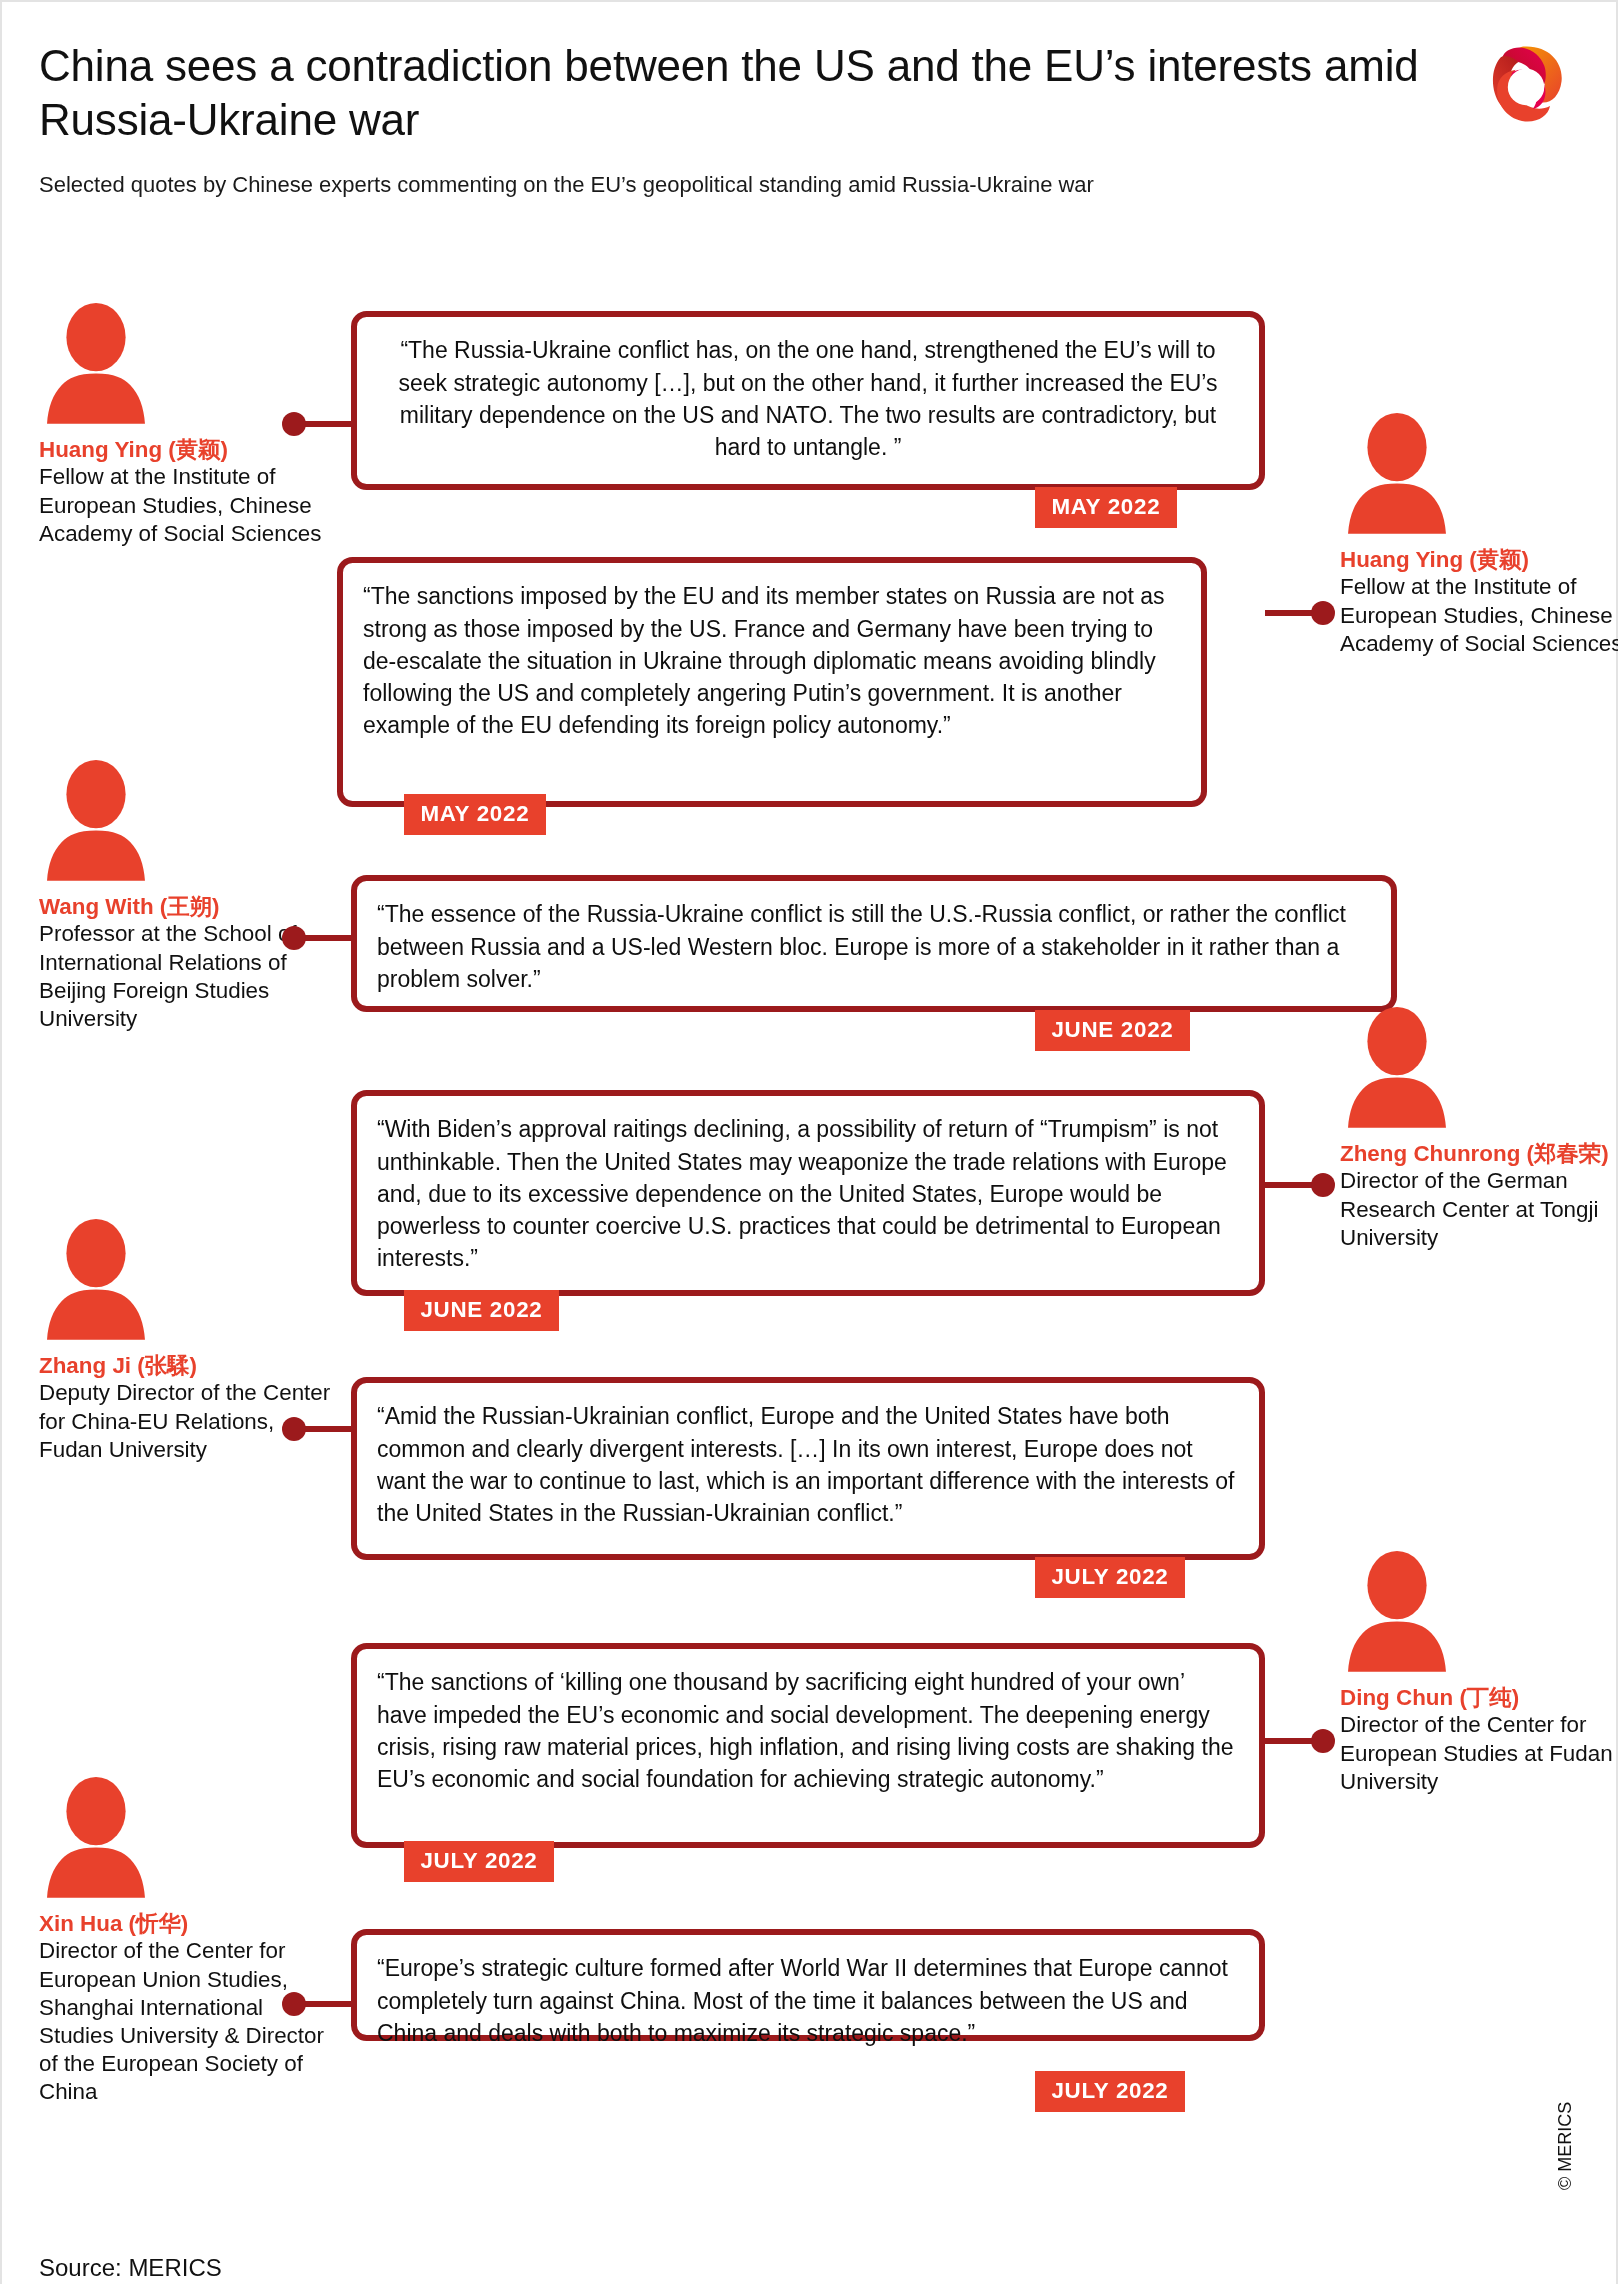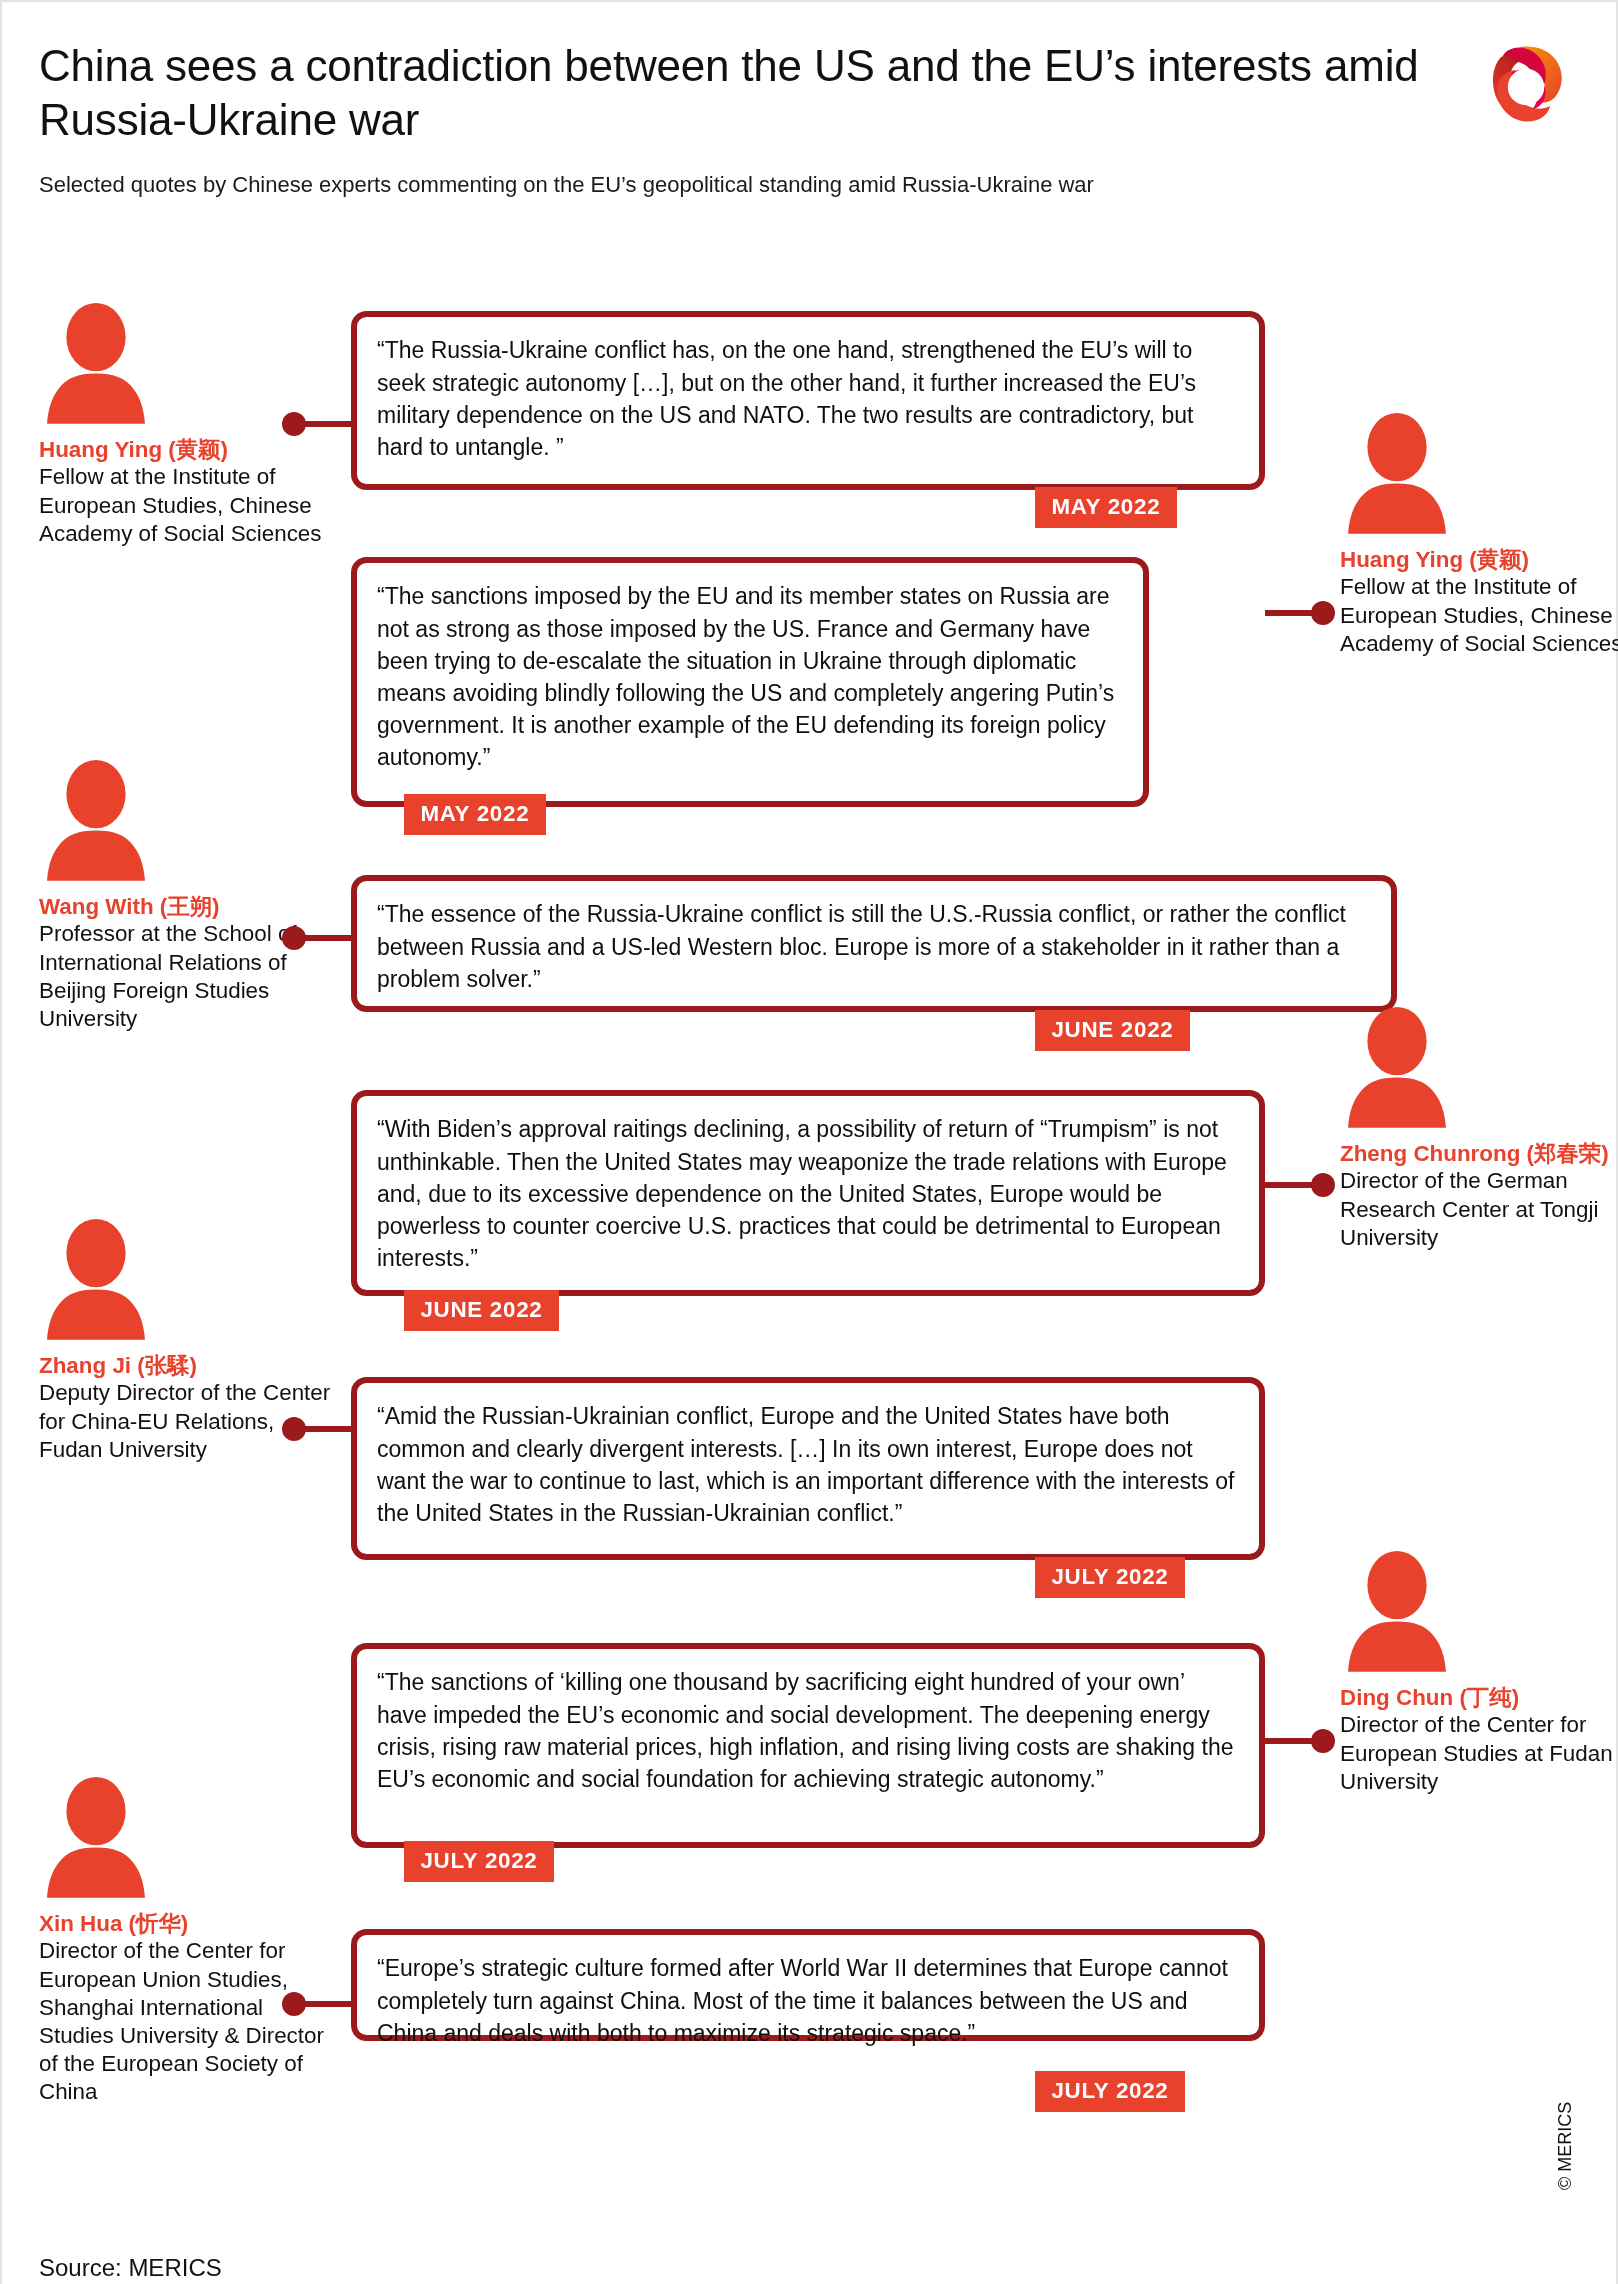--- a/index.html
+++ b/index.html
@@ -196,35 +196,35 @@
       <path d="M50 62 C34 62 26 66 20 72 C12 80 8 92 7 106 L93 106 C92 92 88 80 80 72 C74 66 66 62 50 62 Z" fill="#e8412c"></path>
     </svg>
     <div class="person-name">Huang Ying (黄颖)</div>
     <div class="person-role">Fellow at the Institute of European Studies, Chinese Academy of Social Sciences</div>
   </div>
 
   <div class="connector left" style="left:292px; top:419px; width:58px;">
     <span class="dot"></span>
   </div>
 
-  <div class="quote-box" style="left:349px; top:309px; width:914px; height:179px;">
+  <div class="quote-box" style="left:349px; top:309px; width:914px; height:179px;text-align:center;">
     <div class="quote-text">“The Russia-Ukraine conflict has, on the one hand, strengthened the EU’s will to seek strategic autonomy […], but on the other hand, it further increased the EU’s military dependence on the US and NATO. The two results are contradictory, but hard to untangle. ”</div>
   </div>
   <div class="date-badge" style="left:1033px; top:485px;">MAY 2022</div>
 
   <div class="person rightcol" style="left:1338px; top:411px;">
     <svg class="avatar" viewBox="0 0 100 108">
       <ellipse cx="50" cy="30" rx="26" ry="30" fill="#e8412c"></ellipse>
       <path d="M50 62 C34 62 26 66 20 72 C12 80 8 92 7 106 L93 106 C92 92 88 80 80 72 C74 66 66 62 50 62 Z" fill="#e8412c"></path>
     </svg>
     <div class="person-name">Huang Ying (黄颖)</div>
     <div class="person-role">Fellow at the Institute of European Studies, Chinese Academy of Social Sciences</div>
   </div>
 
-  <div class="quote-box" style="left:349px; top:555px; width:798px; height:250px;">
+  <div class="quote-box" style="left:335px; top:555px; width:870px; height:250px;">
     <div class="quote-text">“The sanctions imposed by the EU and its member states on Russia are not as strong as those imposed by the US. France and Germany have been trying to de-escalate the situation in Ukraine through diplomatic means avoiding blindly following the US and completely angering Putin’s government. It is another example of the EU defending its foreign policy autonomy.”</div>
   </div>
   <div class="date-badge" style="left:402px; top:792px;">MAY 2022</div>
 
   <div class="connector right" style="left:1263px; top:608px; width:58px;">
     <span class="dot"></span>
   </div>
 
   <div class="person" style="left:37px; top:758px;">
     <svg class="avatar" viewBox="0 0 100 108">

